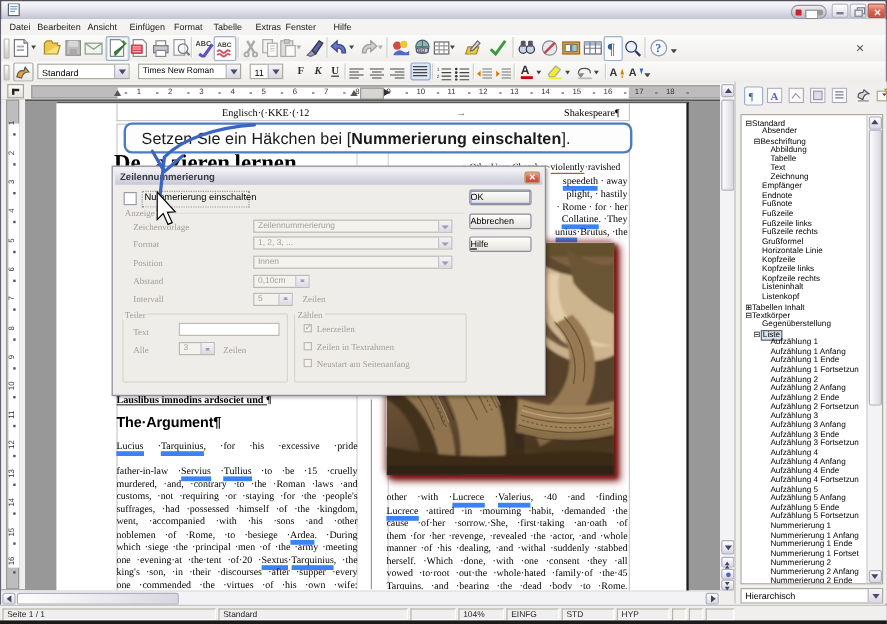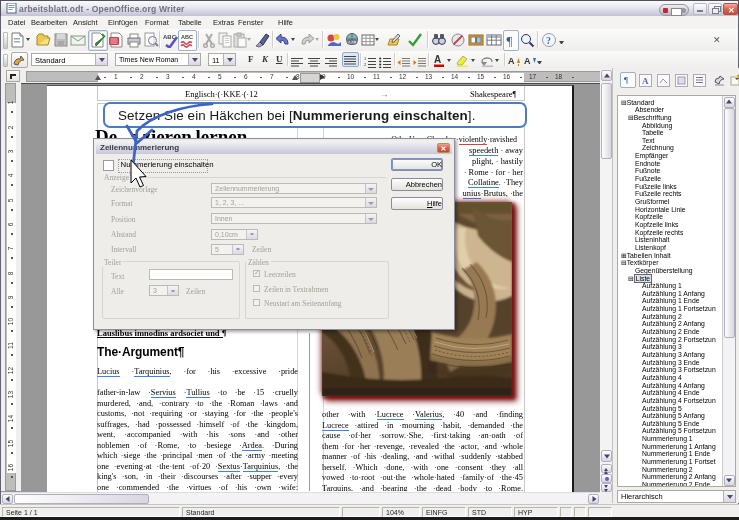--- a/index.html
+++ b/index.html
@@ -61,57 +61,56 @@
 #streebox{position:absolute;left:4px;top:27px;width:119px;height:392px;background:#FFF;border:1px solid #ABA9A0;box-sizing:border-box;overflow:hidden;}
 .ti{position:absolute;font-size:6.8px;color:#000;white-space:nowrap;}
 #sthier{position:absolute;left:4px;top:422px;width:119px;height:13px;background:#FFF;border:1px solid #ABA9A0;box-sizing:border-box;}
 
 #statusbar{position:absolute;left:0px;top:504px;width:739px;height:13px;background:#F0EFED;border-top:1px solid #C6C5C1;}
 .sfield{position:absolute;top:2px;height:10px;border:1px solid #B5B3AA;border-right-color:#FFF;border-bottom-color:#FFF;box-sizing:border-box;font-size:7px;color:#222;padding:1px 3px 0 3px;}
 #botstrip{position:absolute;left:0;top:517px;width:739px;height:3px;background:#1b1b1b;}
 
 .doct{font-family:"Liberation Serif",serif;color:#000;}
 .jline{position:absolute;font-family:"Liberation Serif",serif;font-size:8.3px;color:#000;width:201px;text-align:justify;text-align-last:justify;white-space:nowrap;}
-.rsq{border-bottom:1px solid #3b82f6;}
+.rsq{border-bottom:4px solid #3b82f6;}
 .frag{font-size:8.4px;white-space:nowrap;right:216px;text-align:right;}
 
 #dlg{position:absolute;left:93px;top:138px;width:362px;height:192px;background:#EFEDEA;
  border:1px solid #8E8C9C;box-shadow:2px 2px 3px rgba(0,0,0,0.35);box-sizing:border-box;z-index:20;}
 #dlgtitle{position:absolute;left:2px;top:2px;right:2px;height:13px;background:linear-gradient(#F2F2F7,#C8C7D6);}
 #dlgtitle b{position:absolute;left:4px;top:2px;font-size:8px;color:#3A3A45;}
 #dlgx{position:absolute;right:2px;top:1.5px;width:13px;height:10px;border-radius:2px;background:linear-gradient(#F0A091,#D8604C 50%,#C34632);border:1px solid #A94;box-sizing:border-box;color:#FFF;font-size:7px;font-weight:bold;text-align:center;line-height:9px;}
 .dlab{position:absolute;font-size:7.5px;color:#A3A098;font-family:Liberation Serif, serif;}
 .dcombo{position:absolute;left:117px;width:166px;height:11px;background:#F3F2EE;border:1px solid #BCBAB1;box-sizing:border-box;}
 .dcombo i{position:absolute;left:3px;top:1px;font-style:normal;font-size:7px;color:#A3A098;white-space:nowrap;}
 .darr{position:absolute;right:0px;top:0px;bottom:0px;width:10px;background:linear-gradient(#F4F4F7,#DBDAE3);border-left:1px solid #C5C4CC;}
 .darr:after{content:"";position:absolute;left:2px;top:3.5px;border:3px solid transparent;border-top:3.5px solid #9B9BAC;}
 .dspin{position:absolute;left:117px;height:11px;background:#F3F2EE;border:1px solid #BCBAB1;box-sizing:border-box;}
 .dspin i{position:absolute;left:3px;top:1px;font-style:normal;font-size:7px;color:#A3A098;}
 .spinb{position:absolute;right:0;top:0;bottom:0;width:10px;border-left:1px solid #C5C4CC;background:linear-gradient(#F4F4F7,#DBDAE3);}
 .spinb:before{content:"";position:absolute;left:2.5px;top:1.5px;border:2px solid transparent;border-bottom:2.5px solid #9B9BAC;}
 .spinb:after{content:"";position:absolute;left:2.5px;bottom:1.5px;border:2px solid transparent;border-top:2.5px solid #9B9BAC;}
-.dbtn{position:absolute;left:297px;width:52px;height:13px;border:1px solid #8D8B9B;border-radius:2px;background:linear-gradient(#FEFEFE,#E3E2DC);box-sizing:border-box;font-size:7.5px;color:#000;text-align:right;line-height:11px;}
+.dbtn{position:absolute;left:297px;width:52px;height:13px;border:1px solid #8D8B9B;border-radius:2px;background:linear-gradient(#FEFEFE,#E3E2DC);box-sizing:border-box;font-size:7.5px;color:#000;text-align:left;line-height:11px;}
 .dcheck{position:absolute;width:7px;height:7px;background:#FFF;border:1px solid #9B99A8;box-sizing:border-box;}
 .dcheckd{position:absolute;width:7px;height:7px;background:#F3F2EE;border:1px solid #BCBAB1;box-sizing:border-box;}
 .gbox{position:absolute;border:1px solid #D8D6CE;border-radius:2px;}
 
 #callout{position:absolute;left:103px;top:102px;width:424px;height:26px;background:#FDFDFD;border:2px solid #4D7CC0;border-radius:7px;box-sizing:border-box;z-index:30;}
 #callout span{position:absolute;left:13px;top:3.5px;font-size:13.4px;color:#1a1a1a;white-space:nowrap;letter-spacing:0.1px;}
 #arrowsvg{position:absolute;left:0;top:0;z-index:40;pointer-events:none;}
 </style></head>
 <body>
 <div id="win">
   <div id="titlebar">
     <svg id="appico" viewBox="0 0 11 11">
         <rect x="1" y="0" width="9" height="10" fill="#fff" stroke="#567" stroke-width="1"></rect>
         <rect x="2.5" y="2" width="6" height="1" fill="#79c"></rect>
         <rect x="2.5" y="4" width="6" height="1" fill="#79c"></rect>
         <rect x="2.5" y="6" width="4" height="1" fill="#79c"></rect>
       </svg>
-    <span id="titletxt">arbeitsblatt.odt - OpenOffice.org Writer</span>
     <div id="recpill">
         <div style="position:absolute;left:3px;top:3px;width:5px;height:5px;background:#C23;border-radius:1px;"></div>
         <div style="position:absolute;left:11px;top:2.5px;width:9px;height:6px;background:#FDFDFE;border:1px solid #888;"></div>
         <div style="position:absolute;right:2px;top:3px;width:5px;height:5px;background:#98969E;border-radius:50%;"></div>
       </div>
     <div class="wbtn" id="btnmin" style="left:692px;">
         <div style="position:absolute;left:3px;bottom:2px;width:6px;height:2px;background:#7A7A8C;"></div>
       </div>
     <div class="wbtn" id="btnrest" style="left:707px;">
         <div style="position:absolute;left:4.5px;top:2px;width:5px;height:4px;border:1px solid #7A7A8C;"></div>

